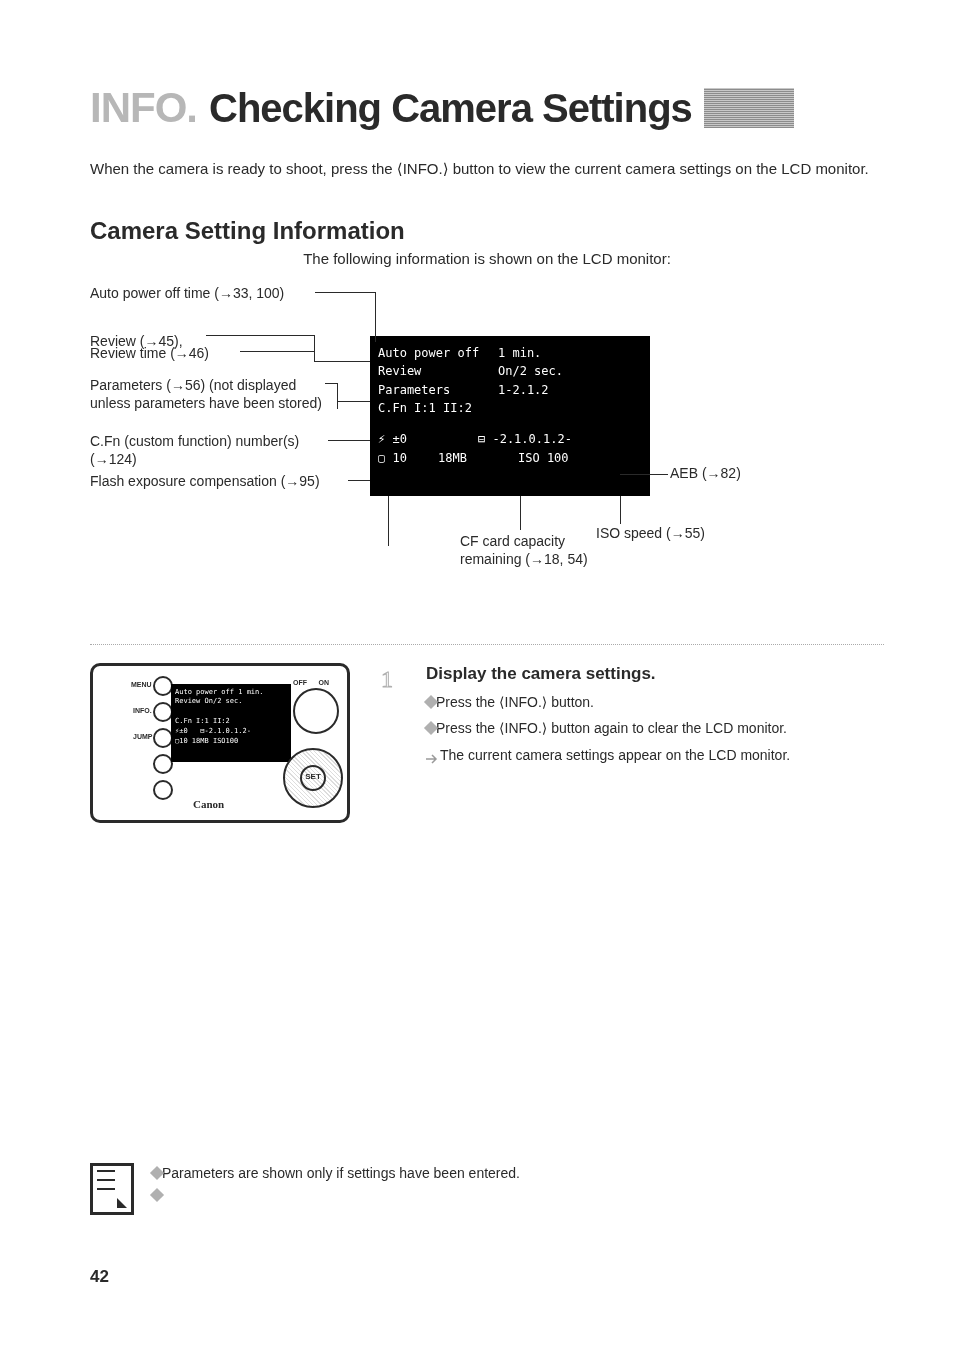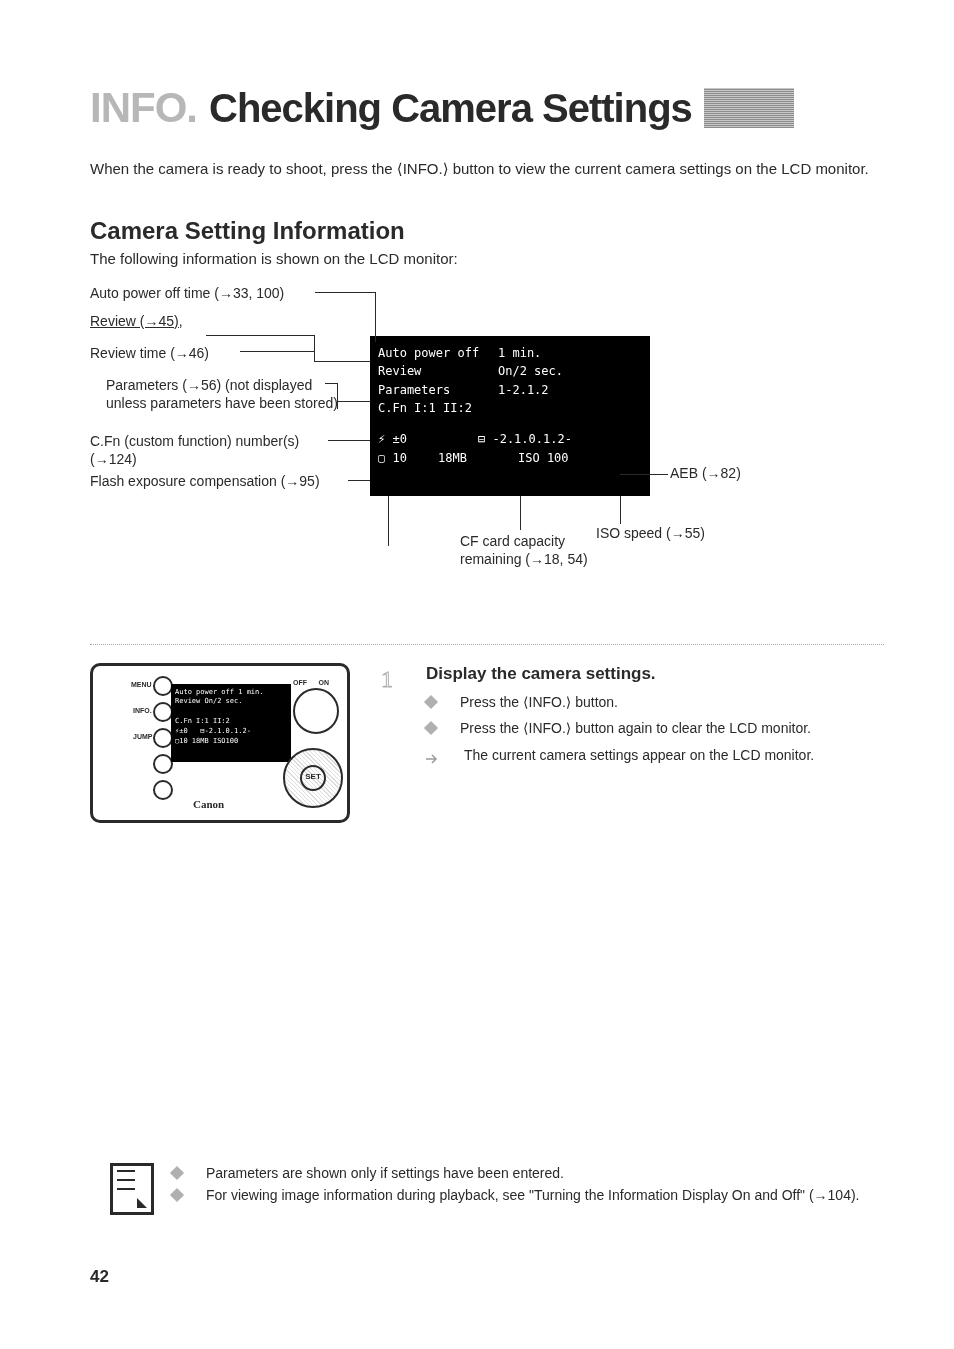--- a/index.html
+++ b/index.html
@@ -13,21 +13,21 @@
     line-height: 1.35;
     padding: 80px 70px 40px 90px;
     position: relative;
   }
   .title-row { display: flex; align-items: center; gap: 12px; margin-bottom: 22px; }
   .title-info { font-size: 42px; font-weight: 700; color: #b7b7b7; letter-spacing: -1px; font-family: "Arial Black", Arial, sans-serif; }
   .title-main { font-size: 40px; font-weight: 700; font-family: "Arial Black", Arial, sans-serif; letter-spacing: -1px; }
   .bar { width: 90px; height: 40px; background: repeating-linear-gradient(0deg,#8c8c8c 0 1px,#c8c8c8 1px 2px); }
   .intro { text-align: justify; margin-bottom: 36px; }
   .section-h { font-size: 24px; font-weight: 700; margin-bottom: 2px; }
-  .section-sub { margin-bottom: 14px; }
+  .section-sub { margin-bottom: 14px; text-align: center; }
   .diagram { position: relative; width: 100%; height: 330px; }
   .lcd {
     position: absolute; left: 280px; top: 52px; width: 280px; height: 160px;
     background: #000; color: #fff; font-family: monospace; font-size: 12px;
     padding: 6px 8px; line-height: 1.55;
   }
   .lcd .r1 { margin-top:2px; }
   .lcd .r2 { margin-top:0; }
   .lcd .r3 { }
   .lcd .r4 { margin-top:0; }
@@ -47,23 +47,23 @@
   .cam-lbl { position:absolute; font-size:7px; font-weight:700; }
   .dial { position:absolute; right:8px; top:22px; width:46px; height:46px; border:2px solid #2a2a2a; border-radius:50%; }
   .dial2 { position:absolute; right:4px; bottom:12px; width:60px; height:60px; border:2px solid #2a2a2a; border-radius:50%; background:repeating-linear-gradient(45deg,#fff 0 2px,#ddd 2px 3px); display:flex;align-items:center;justify-content:center; }
   .setbtn { width:26px;height:26px;border:2px solid #2a2a2a;border-radius:50%;display:flex;align-items:center;justify-content:center;font-size:8px;font-weight:700;}
   .step-num {
     flex-shrink:0; width:24px; text-align:center; margin-top:2px;
   }
   .step-num svg { width:20px; height:28px; }
   .step-body { flex:1; }
   .step-title { font-weight:700; font-size:17px; margin-bottom:6px; }
-  .bullet-row { display:flex; gap:24px; margin-bottom:6px; }
+  .bullet-row { display:flex; gap:0; margin-bottom:6px; }
   .bullet { font-size:14px; line-height:1.4; margin-top:1px; }
-  .note-box { display:flex; gap:18px; margin-top:340px;margin-left:20px; }
+  .note-box { display:flex; gap:18px; margin-top:340px; }
   .note-icon { width:44px; height:52px; border:3px solid #2a2a2a; padding:4px; display:flex;flex-direction:column;justify-content:space-between; flex-shrink:0; }
   .note-icon .nl { height:2px; background:#2a2a2a; width:60%; }
   .note-body { flex:1; text-align:justify; }
   .note-body .bullet-row { margin-bottom:2px; }
   .page-num { position:absolute; left:90px; bottom:60px; font-weight:700; font-size:17px; }
   .diamond { display:inline-block; width:10px;height:10px; background:#b0b0b0; transform:rotate(45deg); margin-top:5px; flex-shrink:0;}
   .arrow { display:inline-block; margin-top:4px; flex-shrink:0;}
 </style>
 </head>
 <body>
@@ -87,28 +87,28 @@
     <div class="r3"><span class="cell" style="width:120px">Parameters</span><span>1-2.1.2</span></div>
     <div class="r4"><span>C.Fn I:1 II:2</span></div>
     <div class="r5"><span class="cell" style="width:100px">⚡ ±0</span><span>⊟ -2.1.0.1.2-</span></div>
     <div class="r6"><span class="cell" style="width:60px">▢ 10</span><span class="cell" style="width:80px">18MB</span><span>ISO 100</span></div>
   </div>
 
   <div class="ann" style="left:0; top:0; width:230px;">Auto power off time (→33, 100)</div>
   <div class="line lineh" style="left:225px; top:8px; width:60px;"></div>
   <div class="line linev" style="left:285px; top:8px; height:50px;"></div>
 
-  <div class="ann" style="left:0; top:28px;text-decoration:underline;">Review (→45),</div>
+  <div class="ann" style="left:0; top:48px;">Review (→45),</div>
   <div class="ann" style="left:0; top:60px;">Review time (→46)</div>
   <div class="line lineh" style="left:116px; top:51px; width:108px;"></div>
   <div class="line linev" style="left:224px; top:51px; height:26px;"></div>
   <div class="line lineh" style="left:150px; top:67px; width:74px;"></div>
   <div class="line lineh" style="left:224px; top:77px; width:56px;"></div>
 
-  <div class="ann" style="left:16px; top:92px; width:240px;">Parameters (→56) (not displayed unless parameters have been stored)</div>
+  <div class="ann" style="left:0; top:92px; width:240px;">Parameters (→56) (not displayed unless parameters have been stored)</div>
   <div class="line lineh" style="left:235px; top:99px; width:13px;"></div>
   <div class="line linev" style="left:247px; top:99px; height:26px;"></div>
   <div class="line lineh" style="left:247px; top:117px; width:33px;"></div>
 
   <div class="ann" style="left:0; top:148px; width:250px;">C.Fn (custom function) number(s) (→124)</div>
   <div class="line lineh" style="left:238px; top:156px; width:42px;"></div>
 
   <div class="ann" style="left:0; top:188px; width:260px;">Flash exposure compensation (→95)</div>
   <div class="line lineh" style="left:258px; top:196px; width:22px;"></div>
 
@@ -182,18 +182,17 @@
       <div class="nl"></div>
     <div style="align-self:flex-end;width:0;height:0;border-left:10px solid #2a2a2a;border-top:10px solid transparent;"></div>
   </div>
   <div class="note-body">
     <div class="bullet-row">
       <span class="diamond"></span>
       <span class="bullet">Parameters are shown only if settings have been entered.</span>
     </div>
     <div class="bullet-row">
       <span class="diamond"></span>
-      <span class="bullet">For viewing image information during playback, see "Turning the Information Display On and Off" (→104).</span>
     </div>
   </div>
 </div>
 
 <div class="page-num">42</div>
 
 </body></html>

